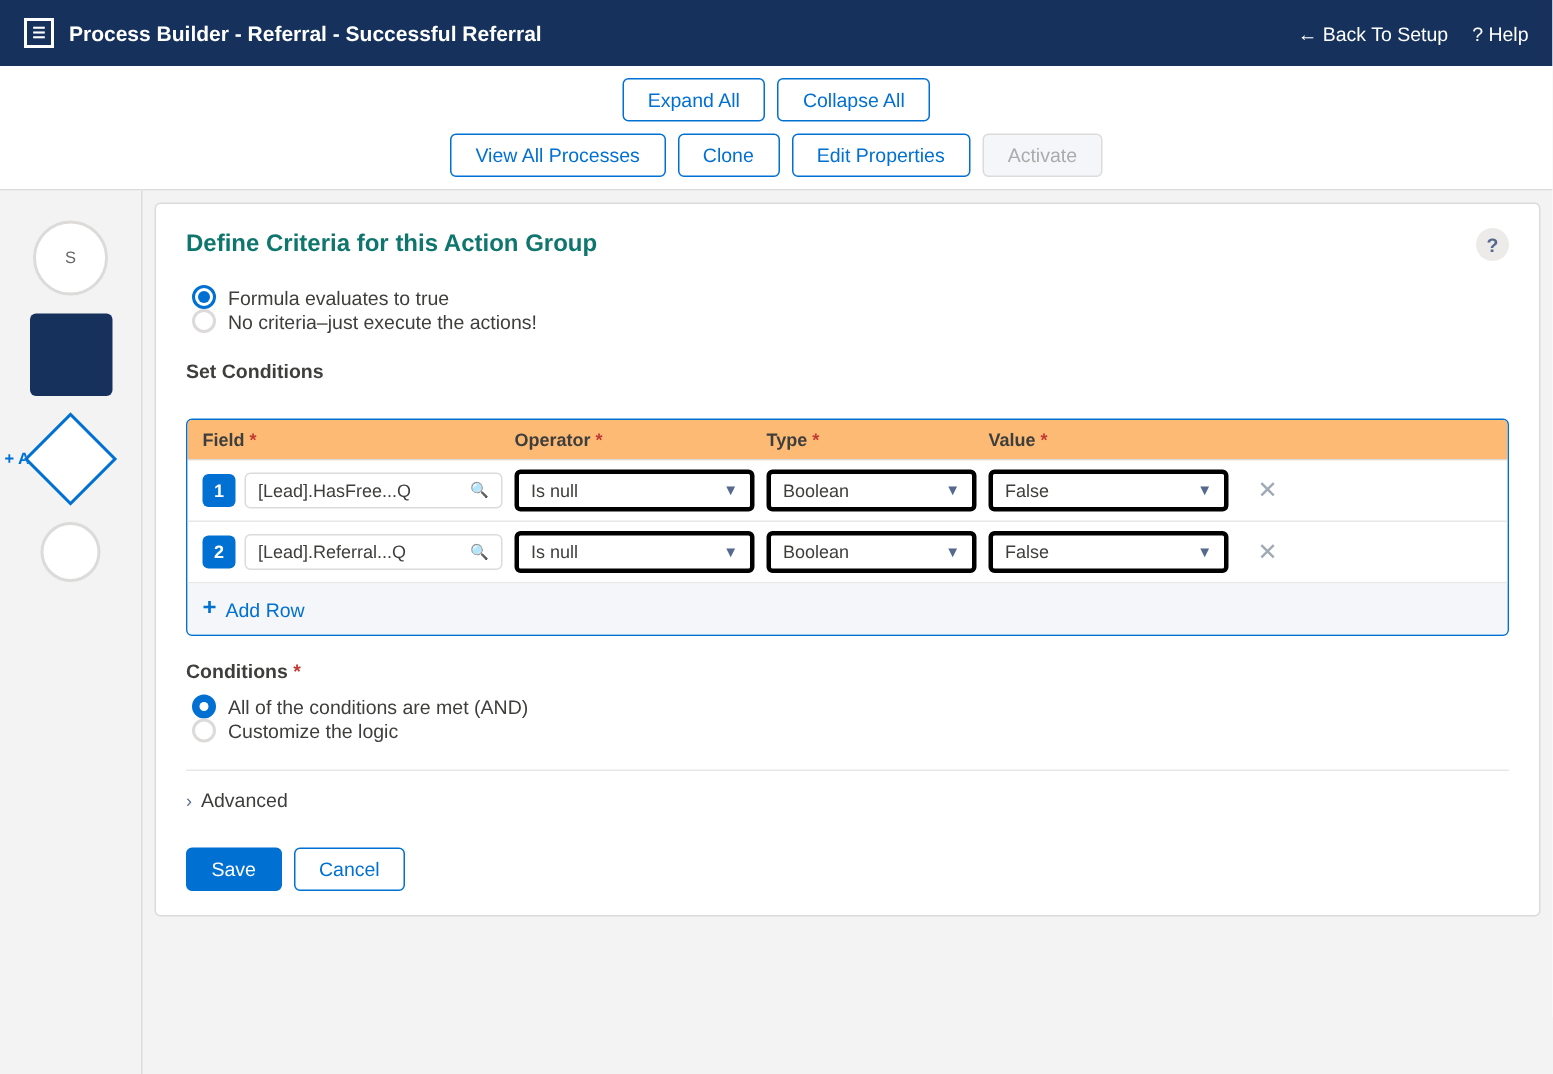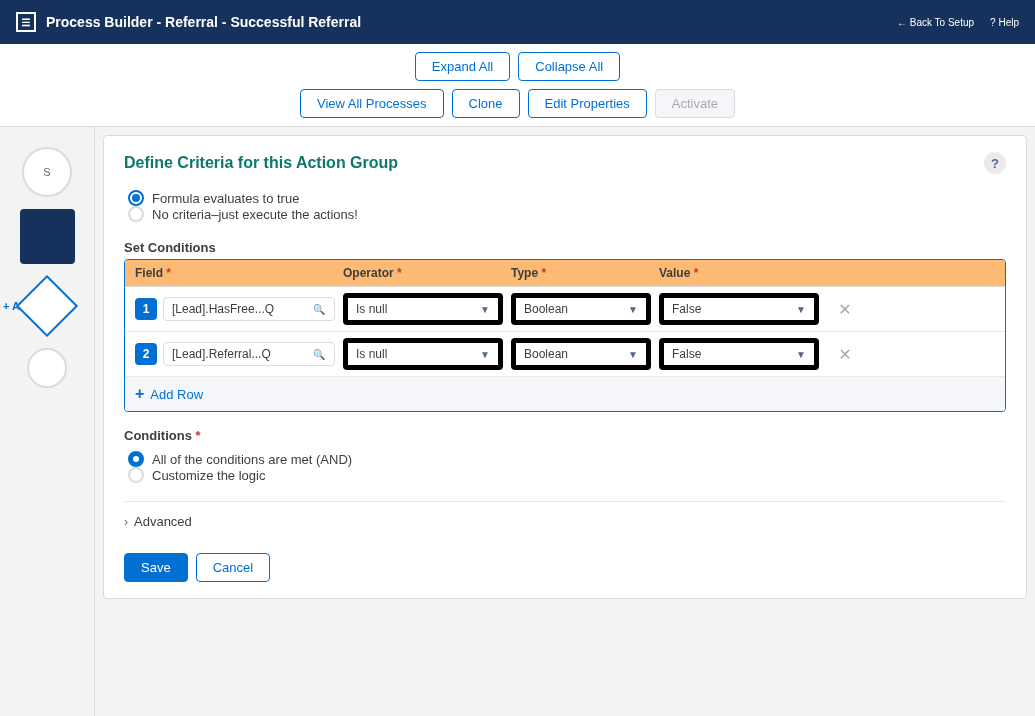--- a/index.html
+++ b/index.html
@@ -29,21 +29,21 @@
       display: flex;
       align-items: center;
       justify-content: center;
       font-size: 10px;
       font-weight: bold;
     }
     .top-bar-right {
       display: flex;
       align-items: flex-end;
       gap: 16px;
-      font-size: 10px;
+      font-size: 13px;
     }
     .top-bar-right a {
       color: #fff;
       text-decoration: none;
       display: flex;
       align-items: center;
       gap: 4px;
     }
 
     
@@ -241,21 +241,21 @@
       height: 8px;
       border-radius: 50%;
       background: #0070d2;
     }
 
     
     .section-label {
       font-size: 13px;
       font-weight: 600;
       color: #3e3e3c;
-      margin-bottom: 4px;
+      margin-bottom: 24px;
     }
 
     .conditions-table {
       border: 1px solid #0070d2;
       border-radius: 4px;
       overflow: hidden;
       margin-bottom: 16px;
     }
     .table-header {
       display: grid;
@@ -310,21 +310,21 @@
       font-size: 12px;
       color: #3e3e3c;
       background: #fff;
       width: 100%;
       display: flex;
       align-items: center;
       justify-content: space-between;
       cursor: pointer;
     }
     .select-input {
-      border: 5px solid #000000;
+      border: 3px solid #000000;
       border-radius: 4px;
       padding: 4px 8px;
       font-size: 12px;
       color: #3e3e3c;
       background: #fff;
       width: 100%;
       display: flex;
       align-items: center;
       justify-content: space-between;
       cursor: pointer;

